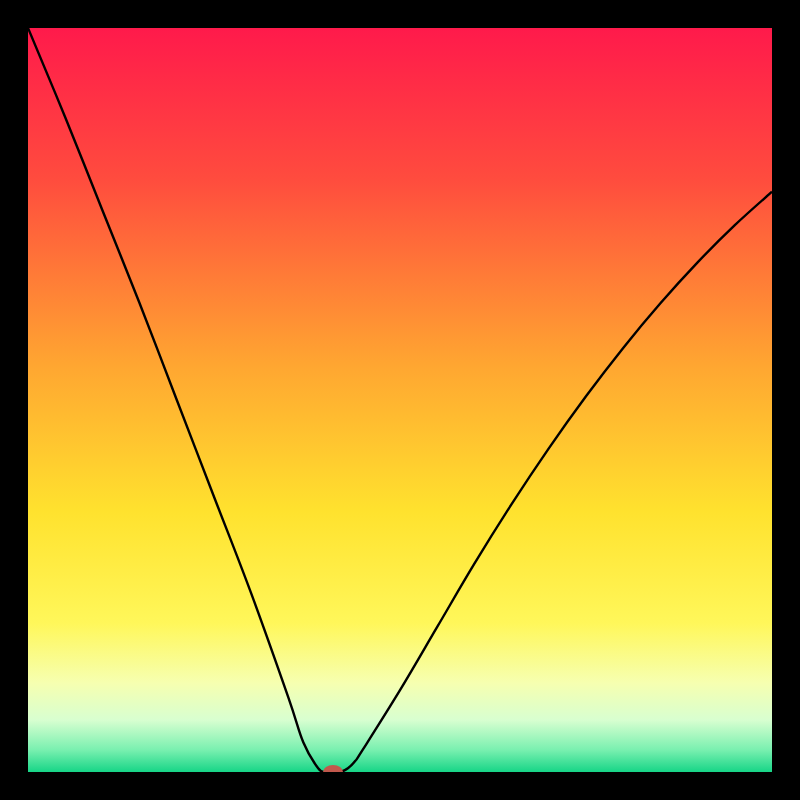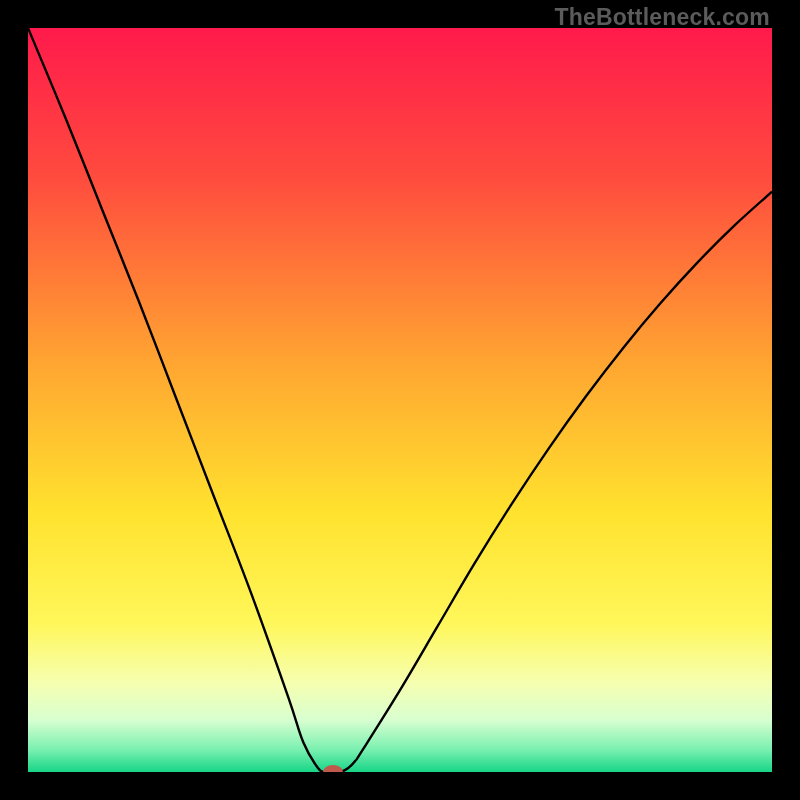--- a/index.html
+++ b/index.html
@@ -34,21 +34,20 @@
     font-family: Arial, Helvetica, sans-serif;
     letter-spacing: 0.2px;
   }
   svg { display: block; }
 </style>
 </head>
 <body>
 
 <div class="frame">
 
-  <div class="watermark">TheBottleneck.com</div>
 
   <div class="plot">
     <svg id="chart-svg" width="744" height="744" viewBox="0 0 744 744">
       <defs>
         <linearGradient id="bg-grad" x1="0" y1="0" x2="0" y2="1">
             <stop offset="0%" stop-color="#ff1a4b"></stop>
             <stop offset="20%" stop-color="#ff4b3e"></stop>
             <stop offset="45%" stop-color="#ffa531"></stop>
             <stop offset="65%" stop-color="#ffe22e"></stop>
             <stop offset="80%" stop-color="#fff75a"></stop>

